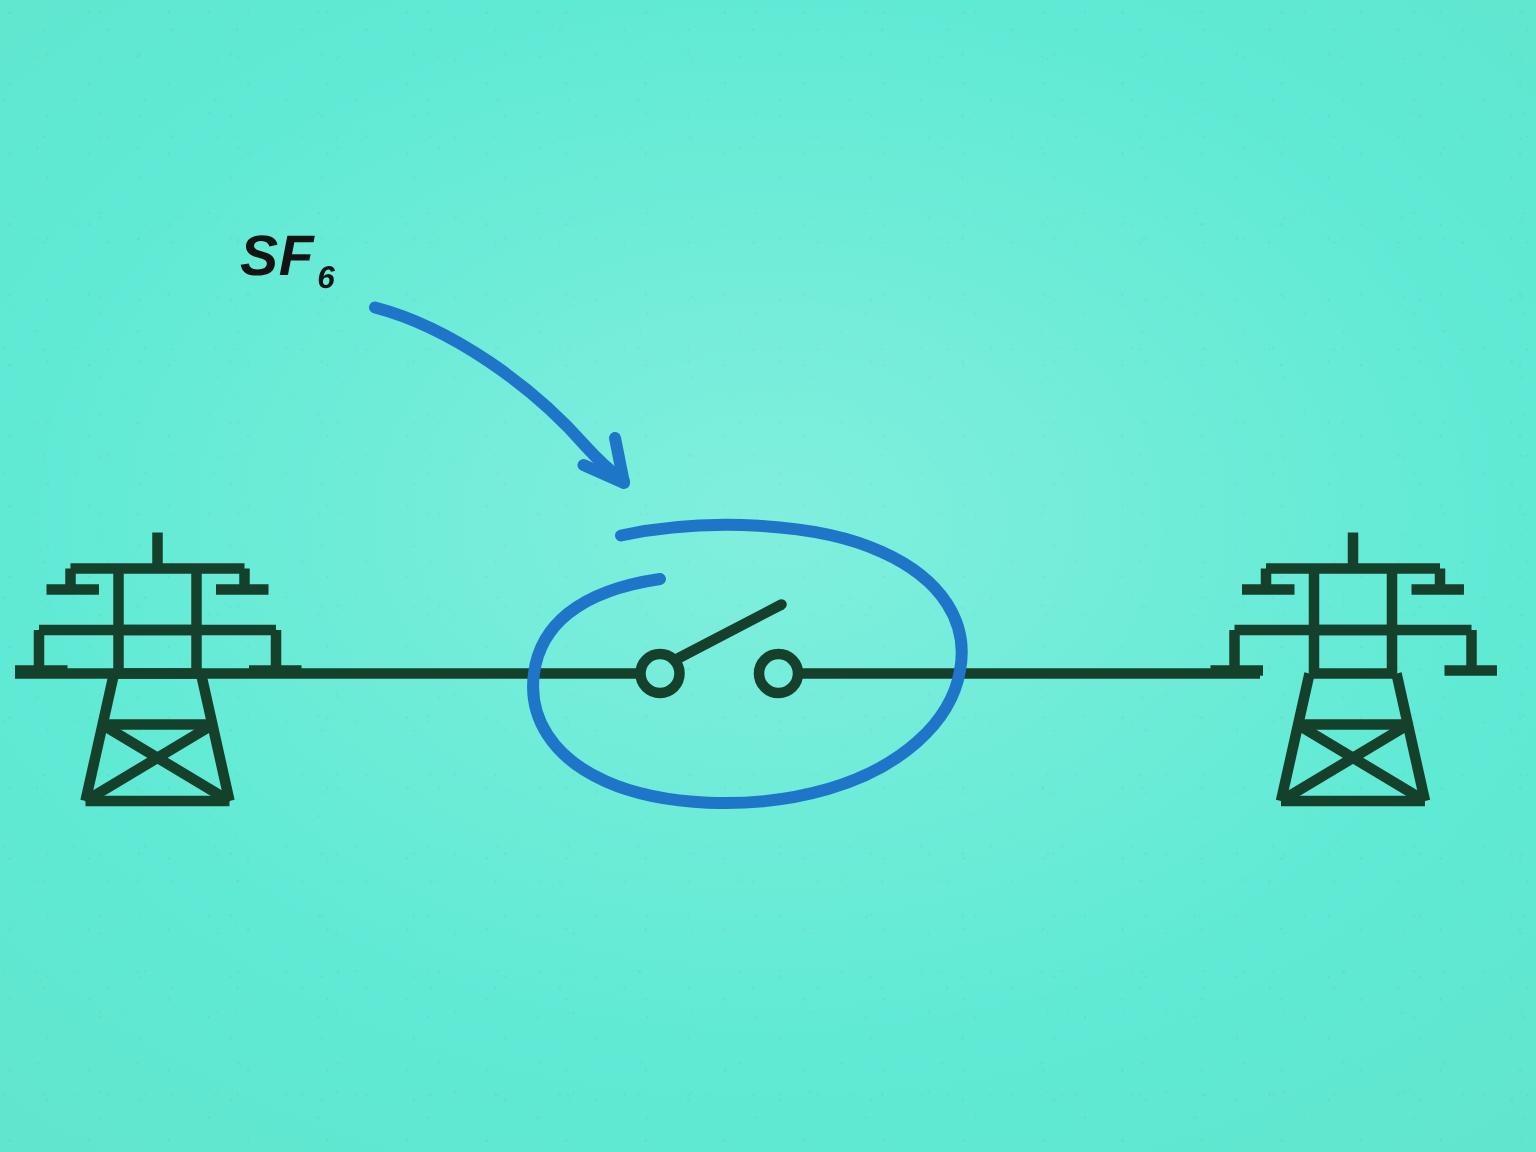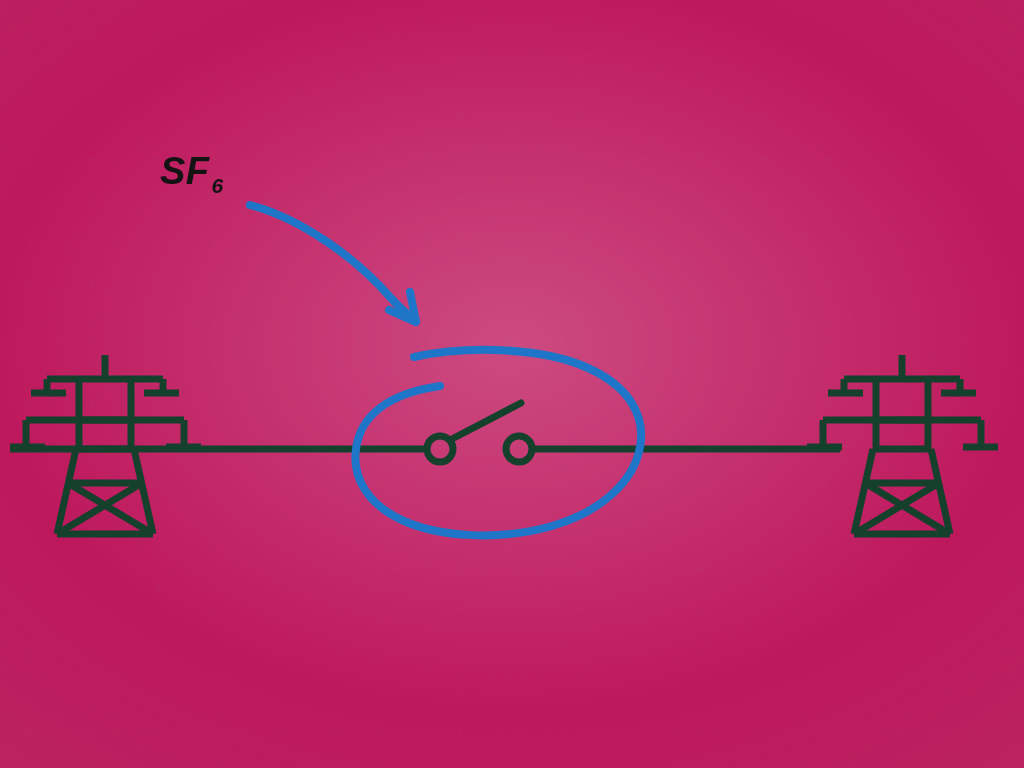--- a/index.html
+++ b/index.html
@@ -9,21 +9,21 @@
     background: #dfe8d2;
   }
   body {
     font-family: "Liberation Sans", sans-serif;
   }
   #stage {
     position: relative;
     width: 1024px;
     height: 768px;
     overflow: hidden;
-    background-color: #be185d;
+    background-color: #5eead4;
   }
   
   #paper-texture {
     position: absolute;
     inset: 0;
     pointer-events: none;
     background-image:
       radial-gradient(circle at 12% 18%, rgba(120,135,110,0.13) 0.6px, transparent 1.1px),
       radial-gradient(circle at 37% 62%, rgba(120,135,110,0.11) 0.6px, transparent 1.1px),
       radial-gradient(circle at 68% 28%, rgba(120,135,110,0.12) 0.6px, transparent 1.1px),

